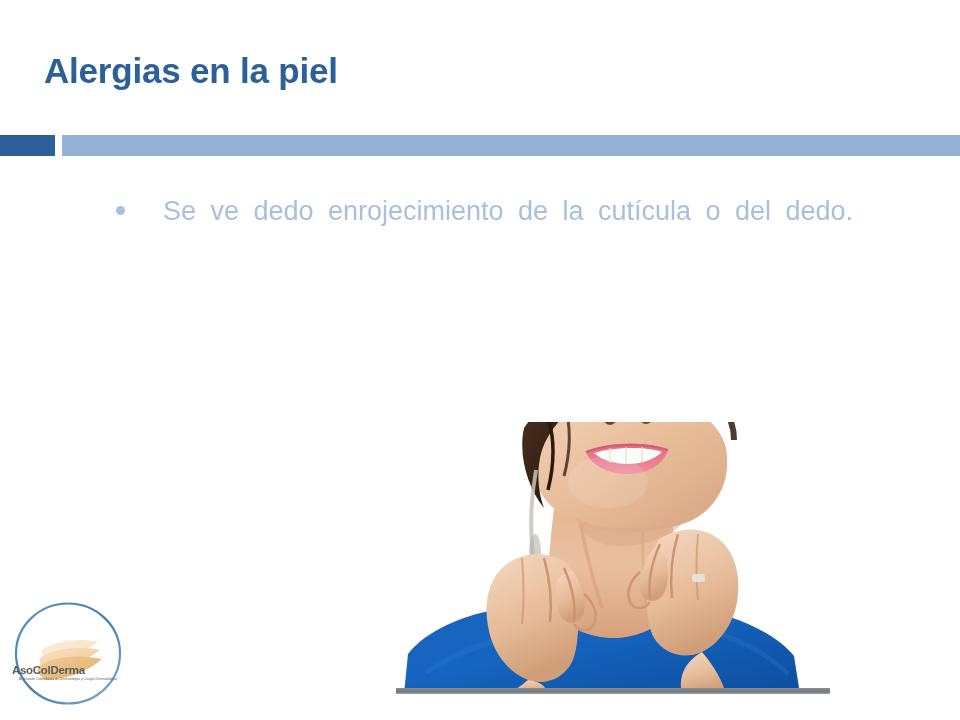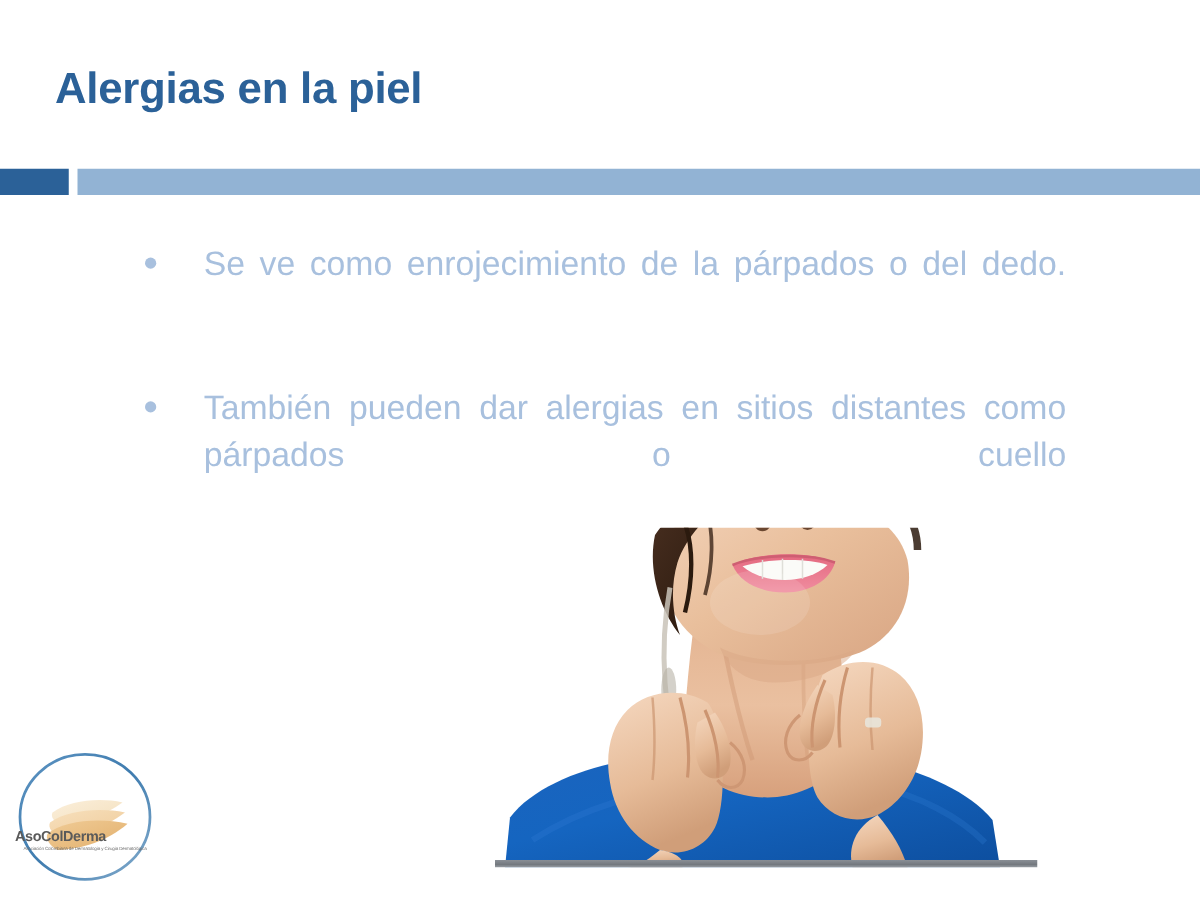--- a/index.html
+++ b/index.html
@@ -171,27 +171,23 @@
 
   <div id="divider">
     <div id="divider-accent"></div>
     <div id="divider-bar"></div>
   </div>
 
   <div id="bullet-list">
 
     <div class="bullet-item">
       <span class="bullet-marker"></span>
-      <span class="bullet-text">Se ve como enrojecimiento de la párpados o del dedo.</span>
+      <span class="bullet-text">Se ve dedo enrojecimiento de la cutícula o del dedo.</span>
     </div>
 
-    <div class="bullet-item">
-      <span class="bullet-marker"></span>
-      <span class="bullet-text">También pueden dar alergias en sitios distantes como párpados o cuello</span>
-    </div>
 
   </div>
 
   <div id="photo">
     <svg id="photo-canvas" viewBox="0 0 434 272" preserveAspectRatio="none">
       <defs>
         <linearGradient id="skinGrad" x1="0" y1="0" x2="1" y2="1">
           <stop offset="0%" stop-color="#F3D3BA"></stop>
           <stop offset="45%" stop-color="#E9BF9C"></stop>
           <stop offset="100%" stop-color="#D8A583"></stop>

